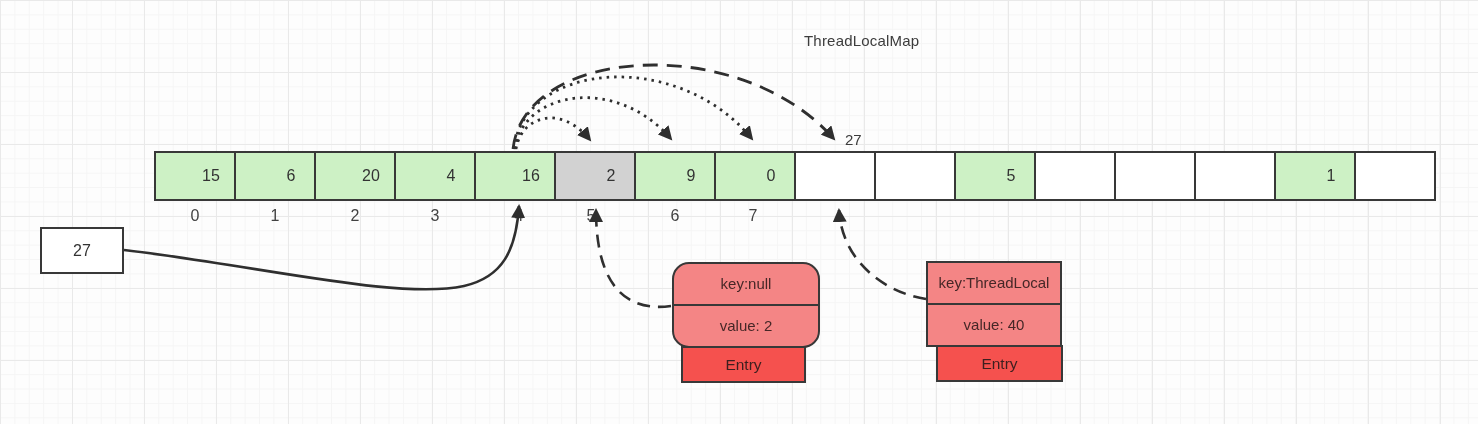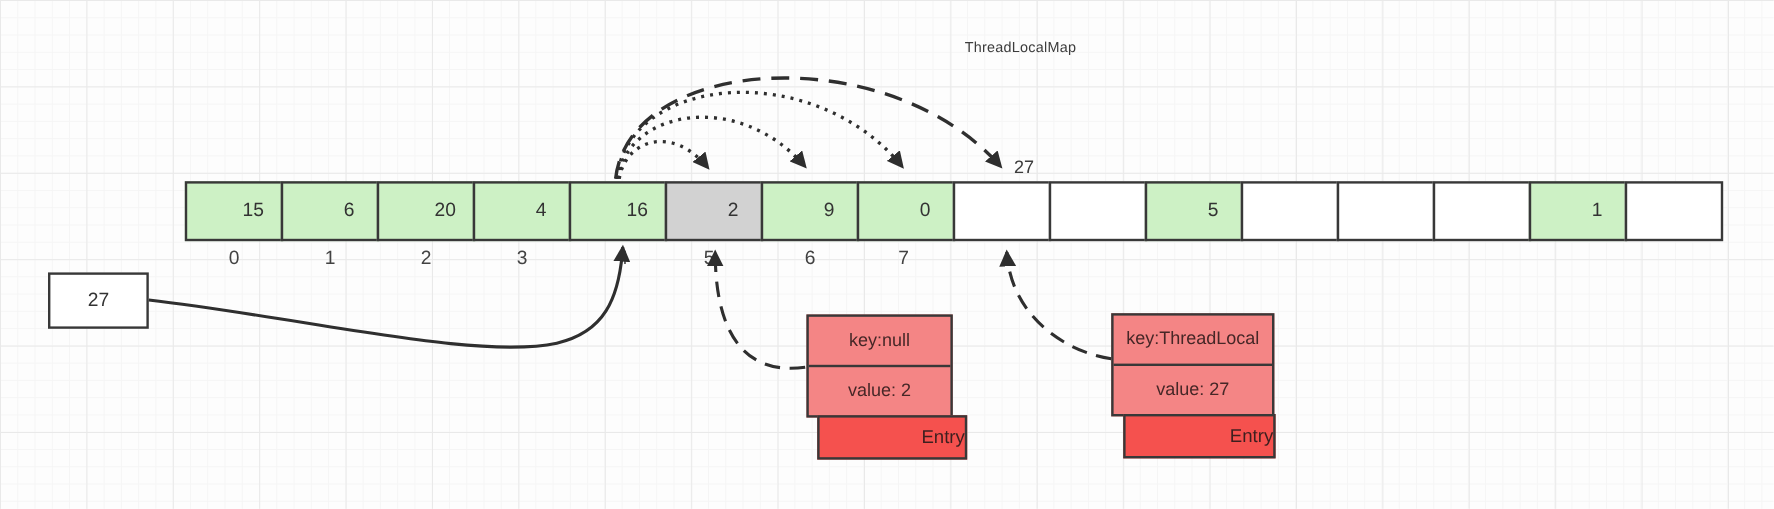--- a/index.html
+++ b/index.html
@@ -11,21 +11,21 @@
     background-color:#fdfdfd;
     background-image:
       linear-gradient(#e9e9e9 1px, transparent 1px),
       linear-gradient(90deg,#e9e9e9 1px, transparent 1px),
       linear-gradient(#f5f5f5 1px, transparent 1px),
       linear-gradient(90deg,#f5f5f5 1px, transparent 1px);
     background-size:72px 72px,72px 72px,14.4px 14.4px,14.4px 14.4px;
   }
   .title{
     position:absolute;left:804px;top:32px;
-    font-size:12px;color:#3c3c3c;letter-spacing:.2px;
+    font-size:15px;color:#3c3c3c;letter-spacing:.2px;
   }
   
   .array-row{
     position:absolute;left:154px;top:151px;
     display:flex;z-index:2;
   }
   .cell{
     box-sizing:border-box;
     width:82px;height:50px;margin-right:-2px;
     border:2px solid #383838;
@@ -57,24 +57,24 @@
     border:2px solid #383838;background:#f48585;z-index:2;
   }
   .entry-row{
     height:40px;line-height:40px;text-align:center;
     font-size:15px;color:#462727;
   }
   .entry-row.value{border-top:2px solid #383838;text-align:center;}
   .entry-tab{
     position:absolute;box-sizing:border-box;
     border:2px solid #383838;background:#f5514e;
-    height:37px;line-height:33px;text-align:right;
+    height:37px;line-height:33px;text-align:center;
     font-size:15.5px;color:#3d1f1f;z-index:2;
   }
-  #entry-null-body{left:672px;top:262px;width:122px;}
+  #entry-null-body{left:672px;top:262px;width:148px;border-radius:17px;}
   #entry-null-tab{left:681px;top:346px;width:125px;}
   #entry-tl-body{left:926px;top:261px;width:136px;}
   #entry-tl-tab{left:936px;top:345px;width:127px;}
   
   svg.overlay{
     position:absolute;left:0;top:0;z-index:4;
     pointer-events:none;
   }
 </style>
 </head>
@@ -117,21 +117,21 @@
   <div class="source-box">27</div>
 
   <div class="entry-body" id="entry-null-body">
     <div class="entry-row key">key:null</div>
     <div class="entry-row value">value: 2</div>
   </div>
   <div class="entry-tab" id="entry-null-tab">Entry</div>
 
   <div class="entry-body" id="entry-tl-body">
     <div class="entry-row key">key:ThreadLocal</div>
-    <div class="entry-row value">value: 27</div>
+    <div class="entry-row value">value: 40</div>
   </div>
   <div class="entry-tab" id="entry-tl-tab">Entry</div>
 
   <svg class="overlay" width="1478" height="424" viewBox="0 0 1478 424">
     <defs>
       <marker id="ah" markerUnits="userSpaceOnUse" markerWidth="16" markerHeight="14" refX="12" refY="7" orient="auto">
         <path d="M0,0 L14,7 L0,14 Z" fill="#2e2e2e"></path>
       </marker>
     </defs>
 

